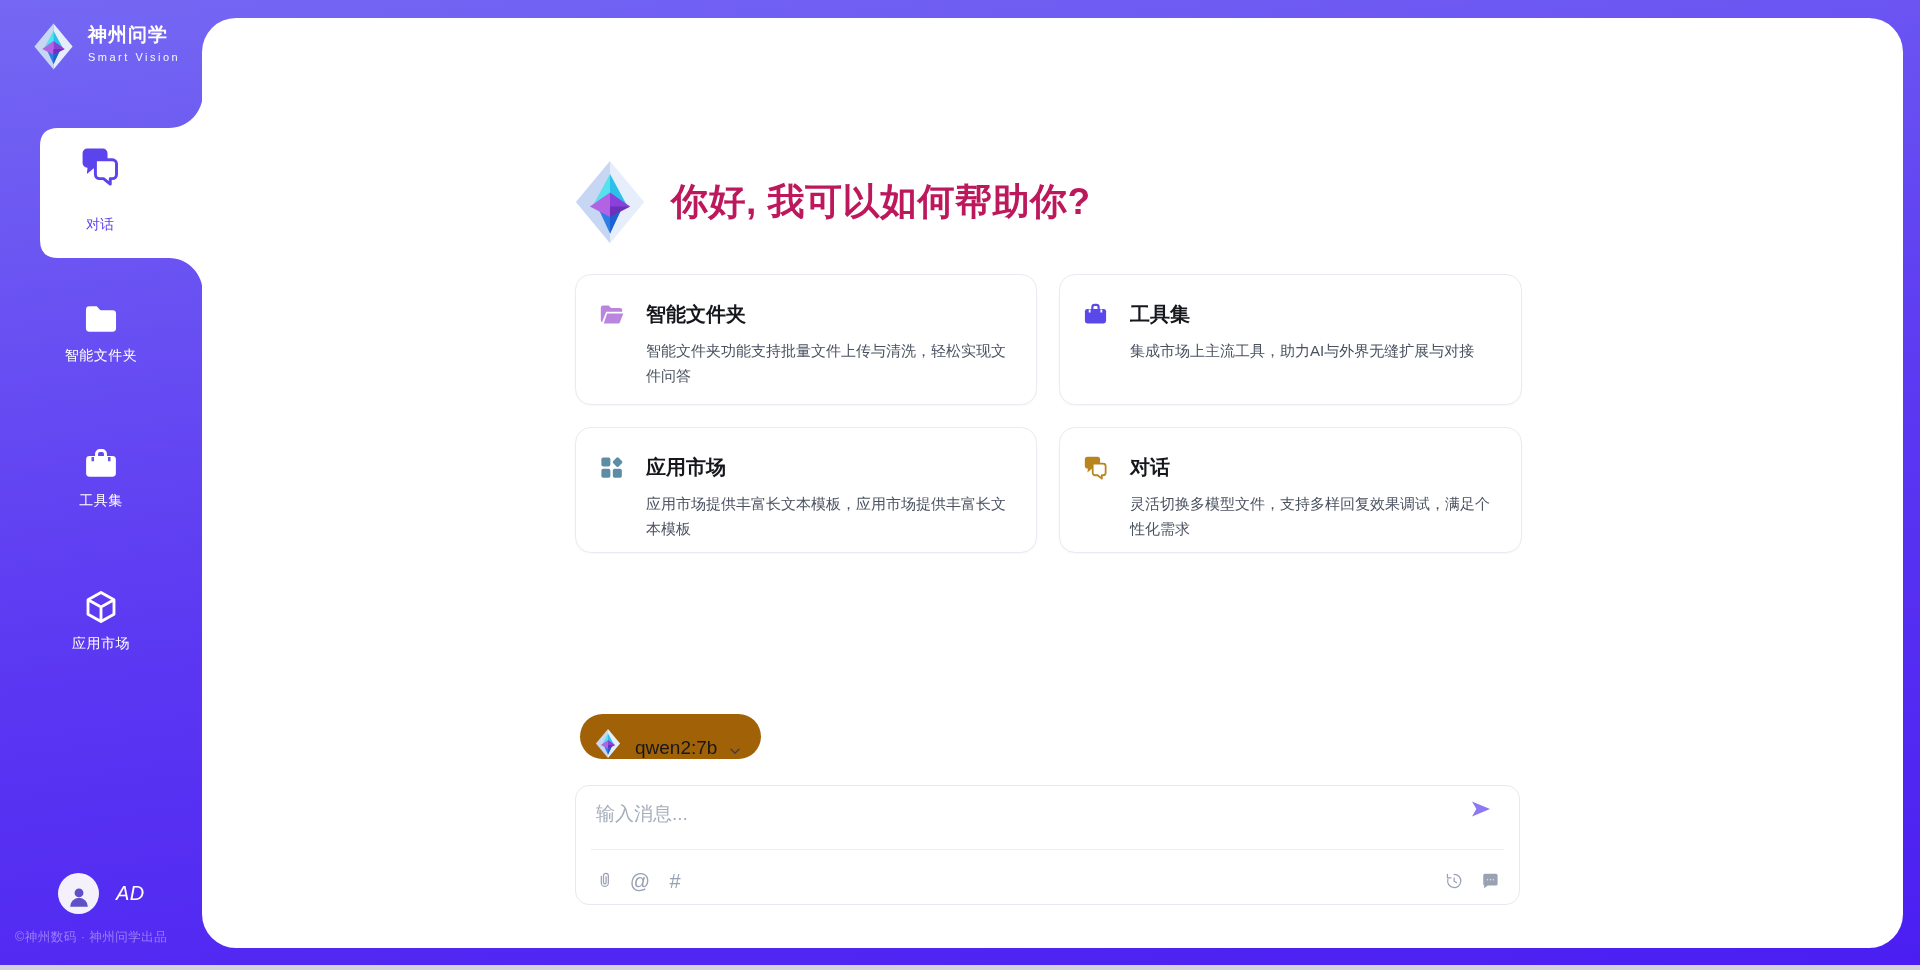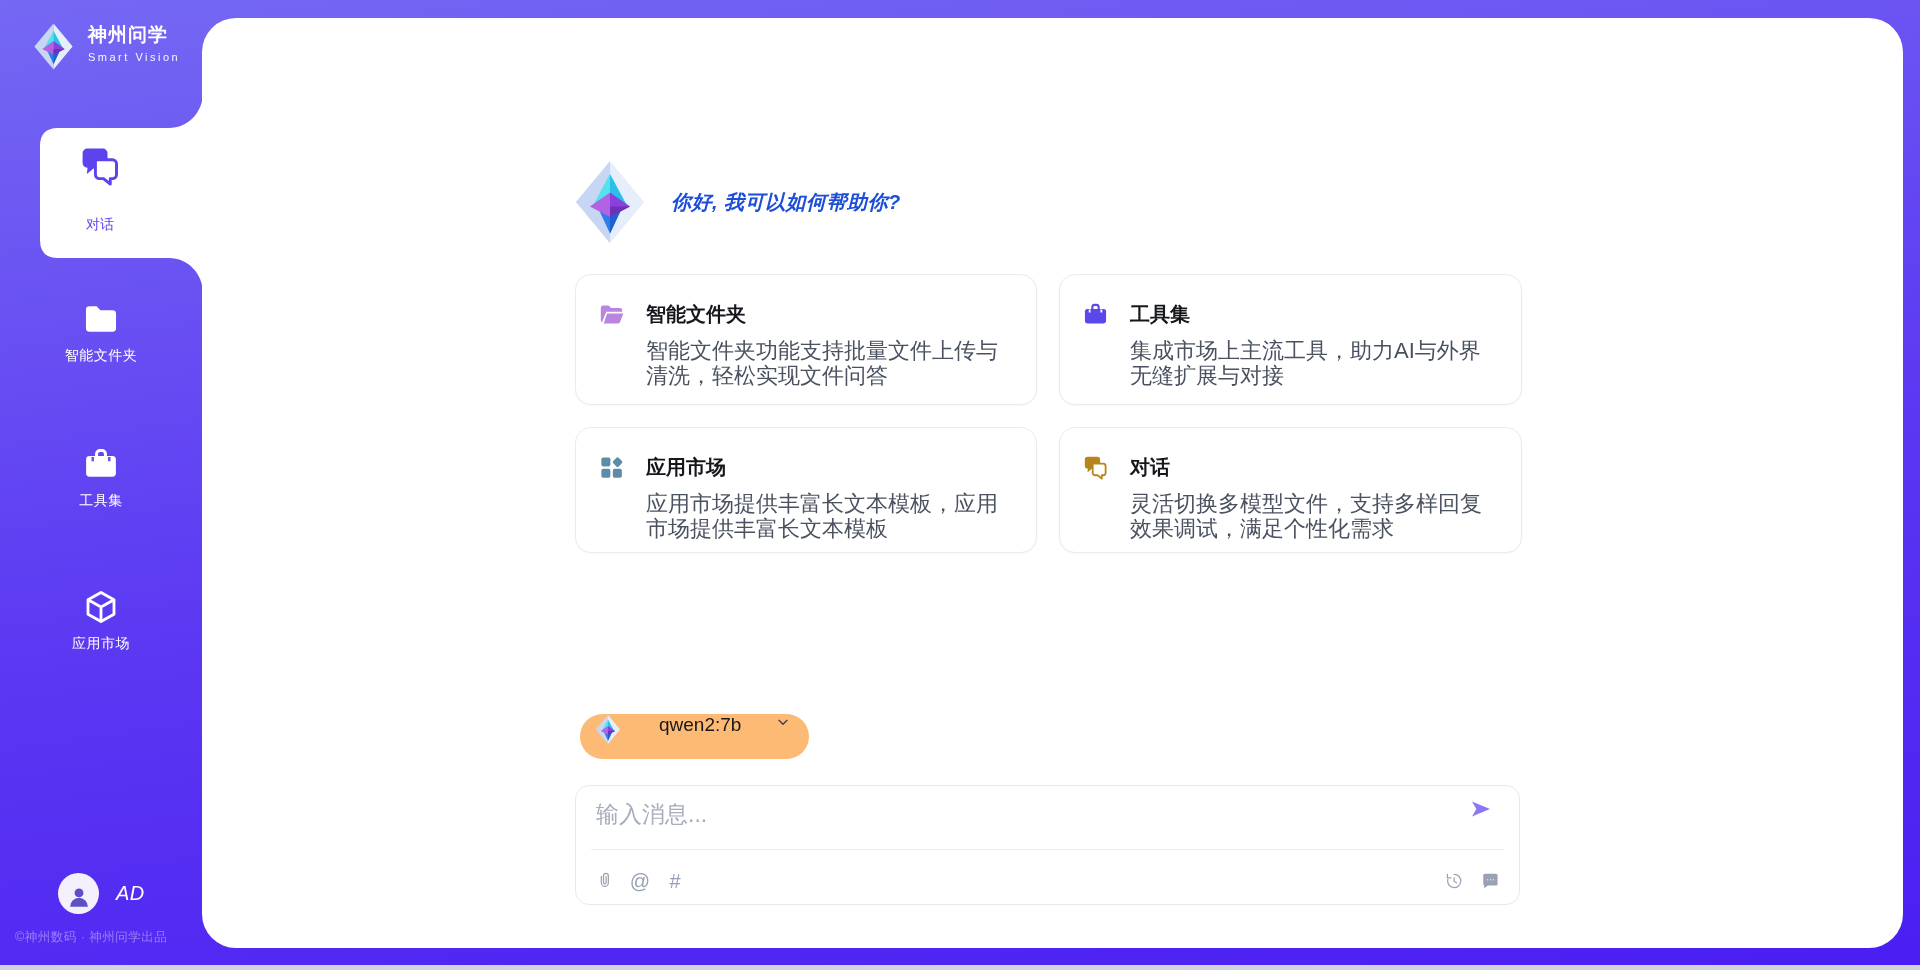--- a/index.html
+++ b/index.html
@@ -40,42 +40,42 @@
   .user-row { position:absolute; left:58px; top:873px; display:flex; align-items:center;font-style:italic; }
   .avatar { width:41px; height:41px; border-radius:50%; background:#f4f1fd; display:flex;
     align-items:center; justify-content:center; overflow:hidden; }
   .avatar svg { width:26px; height:26px; margin-top:6px; }
   .user-name { margin-left:17px; color:#fff; font-size:20px; letter-spacing:.5px; }
   .copyright { position:absolute; left:15px; top:929px; font-size:12.5px; color:rgba(255,255,255,.38); letter-spacing:.5px; }
 
   
   .greeting-row { position:absolute; left:366px; top:140px; display:flex; align-items:center; }
   .greeting-gem { width:84px; height:88px; }
-  .greeting-text { margin-left:19px; font-size:20px; font-weight:800; color:#1d4ed8; letter-spacing:.5px;font-style:italic; }
+  .greeting-text { margin-left:19px; font-size:37px; font-weight:800; color:#be185d; letter-spacing:.5px; }
 
   .cards { position:absolute; left:373px; top:256px; width:947px;
     display:grid; grid-template-columns:462px 463px; grid-template-rows:131px 126px; gap:22px; }
   .card { background:#fff; border:1px solid #e9ebf2; border-radius:16px; padding:26px 24px 0 22px;
     cursor:pointer; box-shadow:0 1px 2px rgba(16,24,40,.03); }
   .card-head { display:flex; align-items:center; }
   .card-icon { width:27px; height:27px; flex:0 0 27px; color:var(--icon-color,#888); }
   .card-icon svg { width:100%; height:100%; }
   .card-title { margin-left:21px; font-size:20px; font-weight:700; color:#15171c; }
-  .card-desc { margin:10px 0 0 48px; font-size:22px; line-height:25px; color:#4a5260; }
+  .card-desc { margin:10px 0 0 48px; font-size:15px; line-height:25px; color:#4a5260; }
 
   .model-pill { position:absolute; left:378px; top:696px; height:45px; display:inline-flex;
-    align-items:flex-start; background:#fdba74; border-radius:23px; padding:0 18px 0 13px; cursor:pointer;gap:24px; }
+    align-items:flex-end; background:#a16207; border-radius:23px; padding:0 18px 0 13px; cursor:pointer; }
   .pill-gem { width:30px; height:31px; }
   .pill-label { margin:0 10px 0 12px; font-size:19px; color:#17181c; }
   .pill-chevron { width:16px; height:16px; }
 
   .composer { position:absolute; left:373px; top:767px; width:945px; height:120px;
     border:1px solid #e7e9f0; border-radius:14px; background:#fff; }
   .composer-input { position:absolute; left:20px; top:13px; width:800px; height:30px; border:none;
-    outline:none; font-size:23px; color:#2a2e36; font-family:"Liberation Sans",sans-serif; background:transparent; }
+    outline:none; font-size:19px; color:#2a2e36; font-family:"Liberation Sans",sans-serif; background:transparent; }
   .composer-input::placeholder { color:#a6adbb; }
   .send-btn { position:absolute; right:26px; top:11px; width:24px; height:24px; cursor:pointer; color:#8b78f3; }
   .composer-divider { position:absolute; left:15px; right:15px; top:63px; height:1px; background:#ededf1; }
   .composer-tools { position:absolute; left:18px; top:80px; right:18px; height:30px;
     display:flex; align-items:center; color:#99a1b3; }
   .tool { display:flex; align-items:center; justify-content:center; width:22px; height:24px;
     margin-right:13px; cursor:pointer; }
   .tool svg { width:20px; height:20px; }
   .tool-glyph { font-size:20px; line-height:22px; }
   .spacer { flex:1; }

